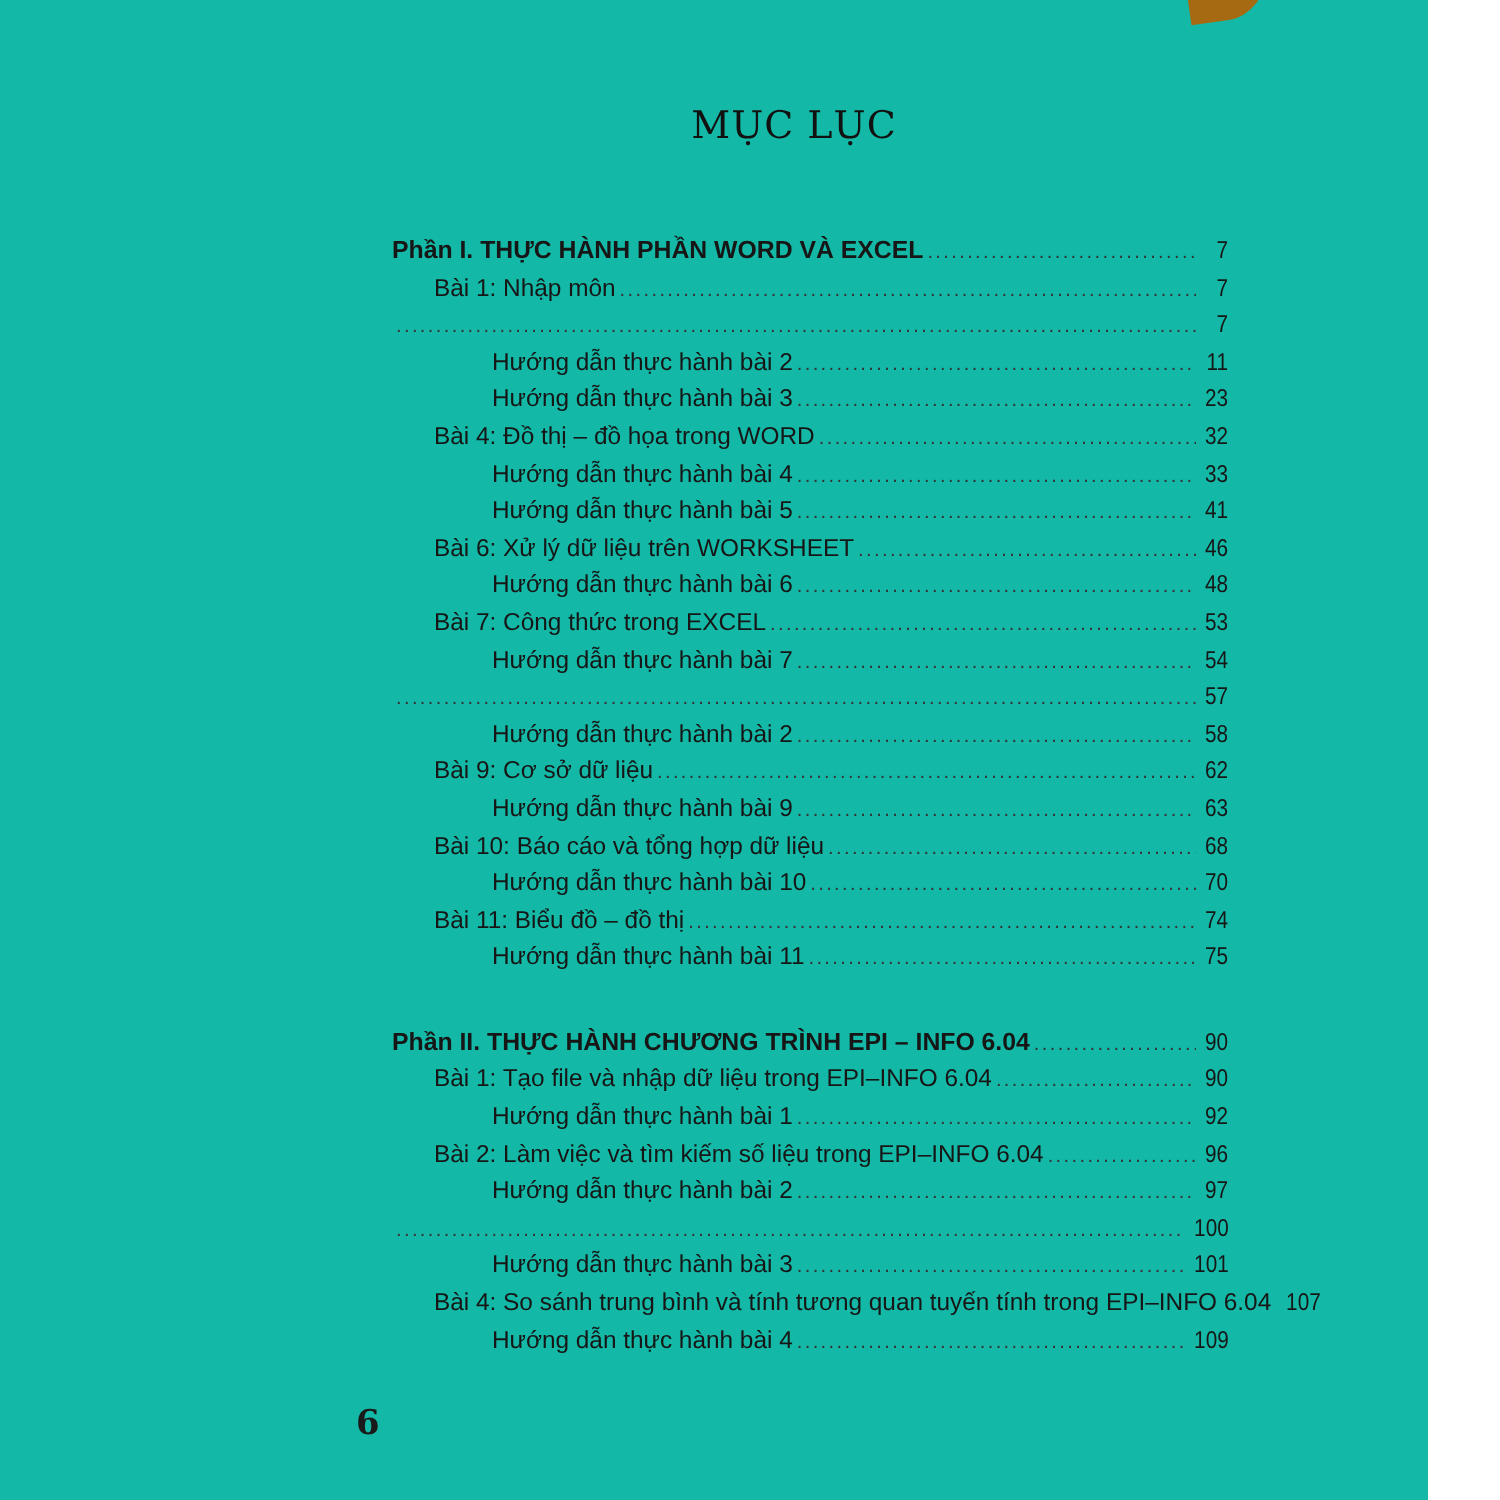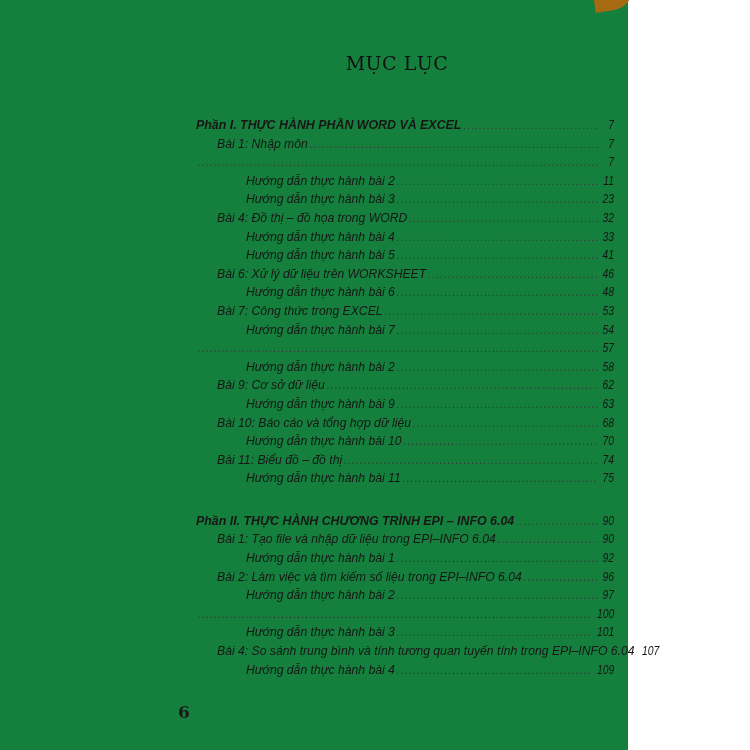--- a/index.html
+++ b/index.html
@@ -5,23 +5,23 @@
     html, body {
       margin: 0;
       padding: 0;
       width: 750px;
       height: 750px;
       background: #ffffff;
       overflow: hidden;
     }
     .page {
       position: relative;
-      width: 628px;
+      width: 714px;
       height: 750px;
-      background: #15803d;
+      background: #14b8a6;
       color: #1a1a1a;
     }
     .corner {
       position: absolute;
       top: -12px;
       left: 594px;
       width: 40px;
       height: 22px;
       border-radius: 0 0 40px 0;
       background: #a66a12;
@@ -46,21 +46,20 @@
       width: 418px;
       font-family: "Liberation Sans", sans-serif;
       font-size: 12.2px;
       color: #161616;
     }
     .row {
       display: flex;
       align-items: baseline;
       height: 18.6px;
       white-space: nowrap;
-      font-style: italic;
     }
     .row.part {
       font-weight: bold;
       font-size: 12.4px;
     }
     .row.lesson .label { padding-left: 21px; }
     .row.guide  .label { padding-left: 50px; }
     .row .label { flex: 0 0 auto; }
     .row .dots {
       flex: 1 1 auto;

